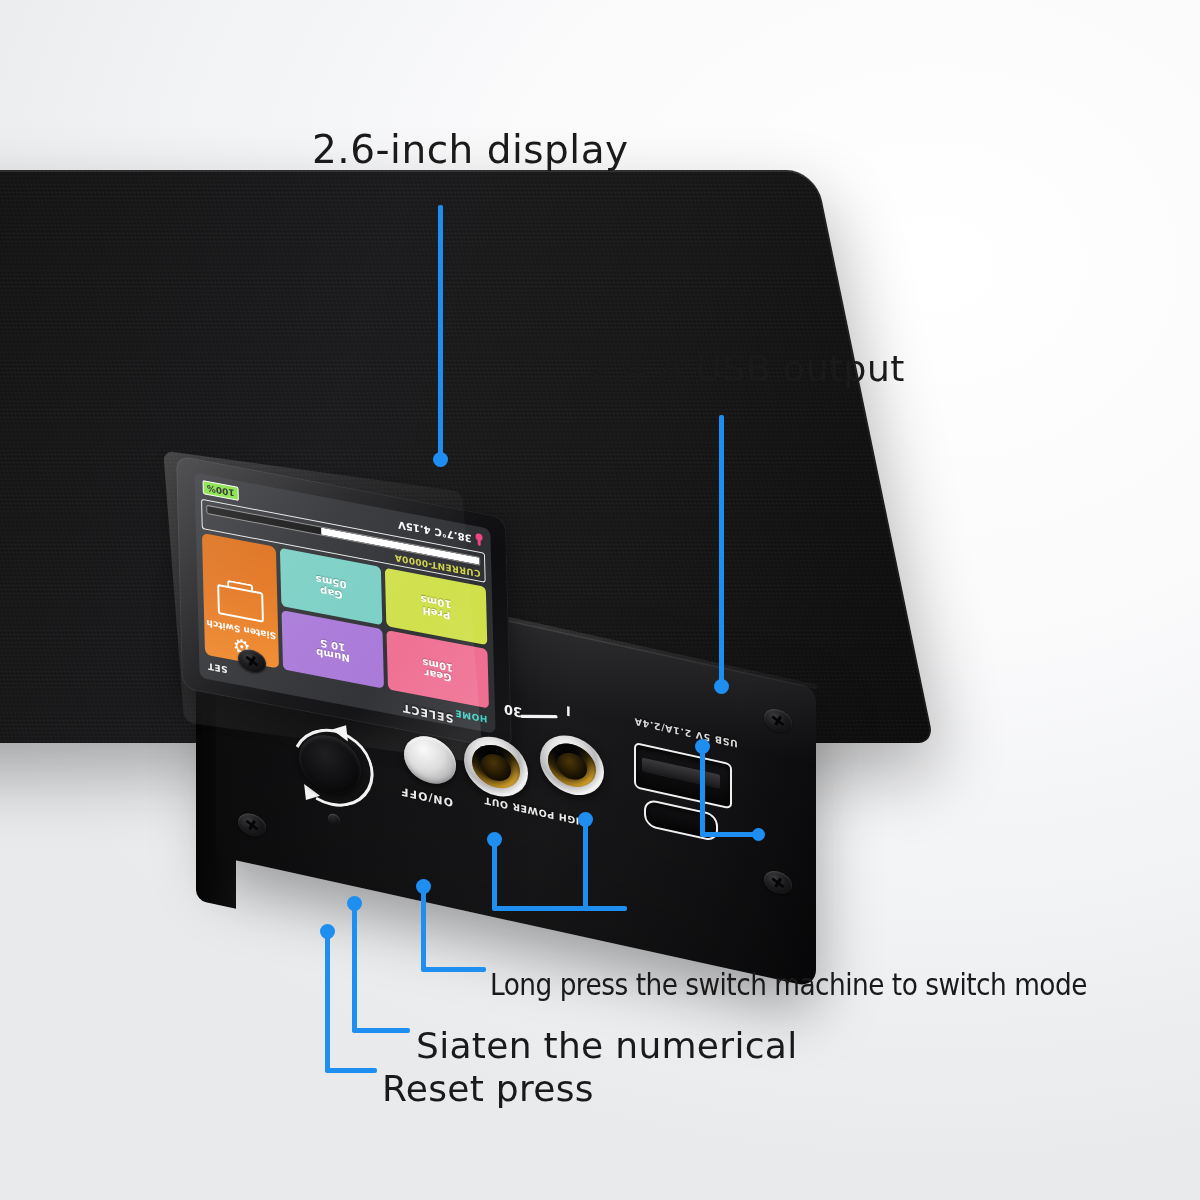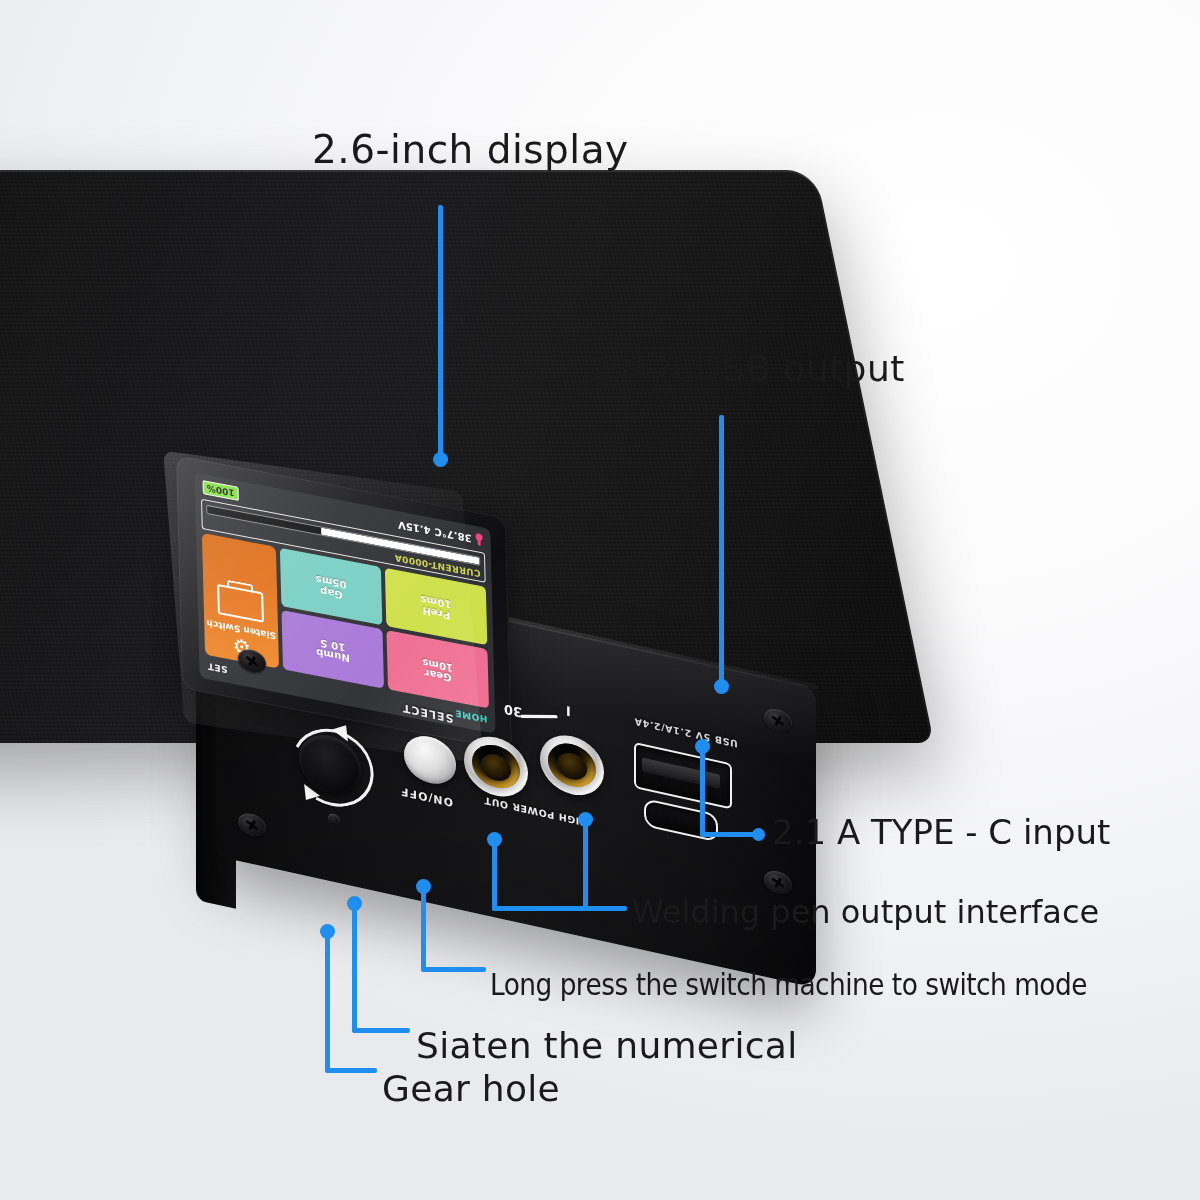--- a/index.html
+++ b/index.html
@@ -371,23 +371,21 @@
   <div class="dot" style="left:347px; top:896px;"></div>
 
   <div class="lead lead-v" style="left:325px; top:930px; height:142px;"></div>
   <div class="lead lead-h" style="left:325px; top:1068px; width:52px;"></div>
   <div class="dot" style="left:320px; top:924px;"></div>
 
   <div class="callout-text" style="left:312px; top:127px; font-size:39px; letter-spacing:.5px;">2.6-inch display</div>
 
   <div class="callout-text" style="left:588px; top:348px; font-size:36px; letter-spacing:.5px;">2.4 A USB output</div>
 
-  <div class="callout-text" style="left:772px; top:812px; font-size:34px; letter-spacing:0;">2.1 A TYPE - C input</div>
-
-  <div class="callout-text" style="left:632px; top:893px; font-size:32px; letter-spacing:0;">Welding pen output interface</div>
+
 
   <div class="callout-text" style="left:490px; top:967px; font-size:30px; letter-spacing:-.6px; transform:scaleX(.88); transform-origin:left center;">Long press the switch machine to switch mode</div>
 
   <div class="callout-text" style="left:416px; top:1025px; font-size:36px; letter-spacing:.3px;">Siaten the numerical</div>
 
-  <div class="callout-text" style="left:382px; top:1068px; font-size:36px; letter-spacing:.3px;">Gear hole</div>
+  <div class="callout-text" style="left:382px; top:1068px; font-size:36px; letter-spacing:.3px;">Reset press</div>
 
 </div>
 
 </body></html>

